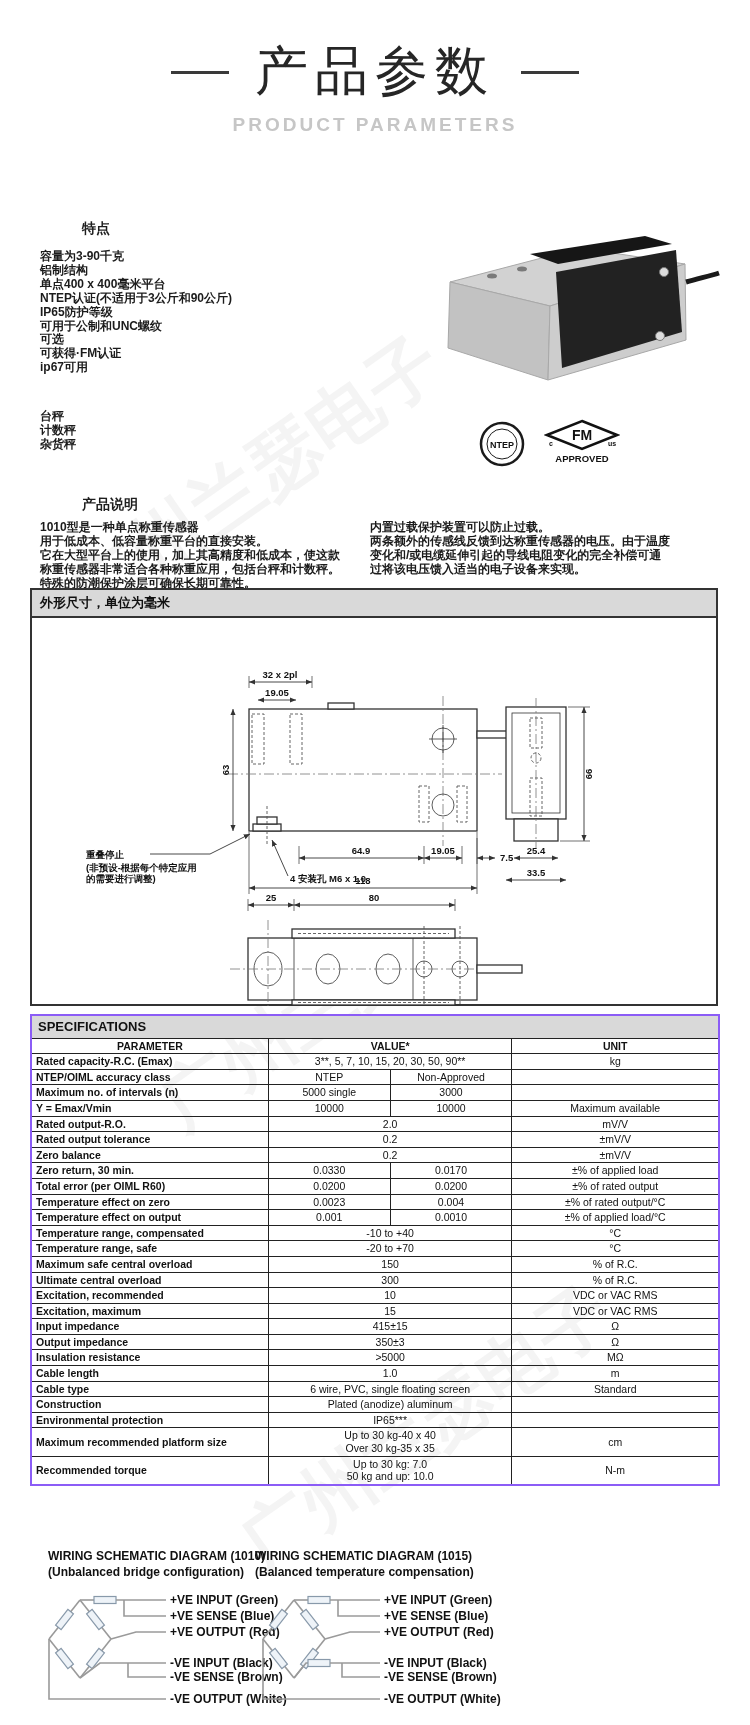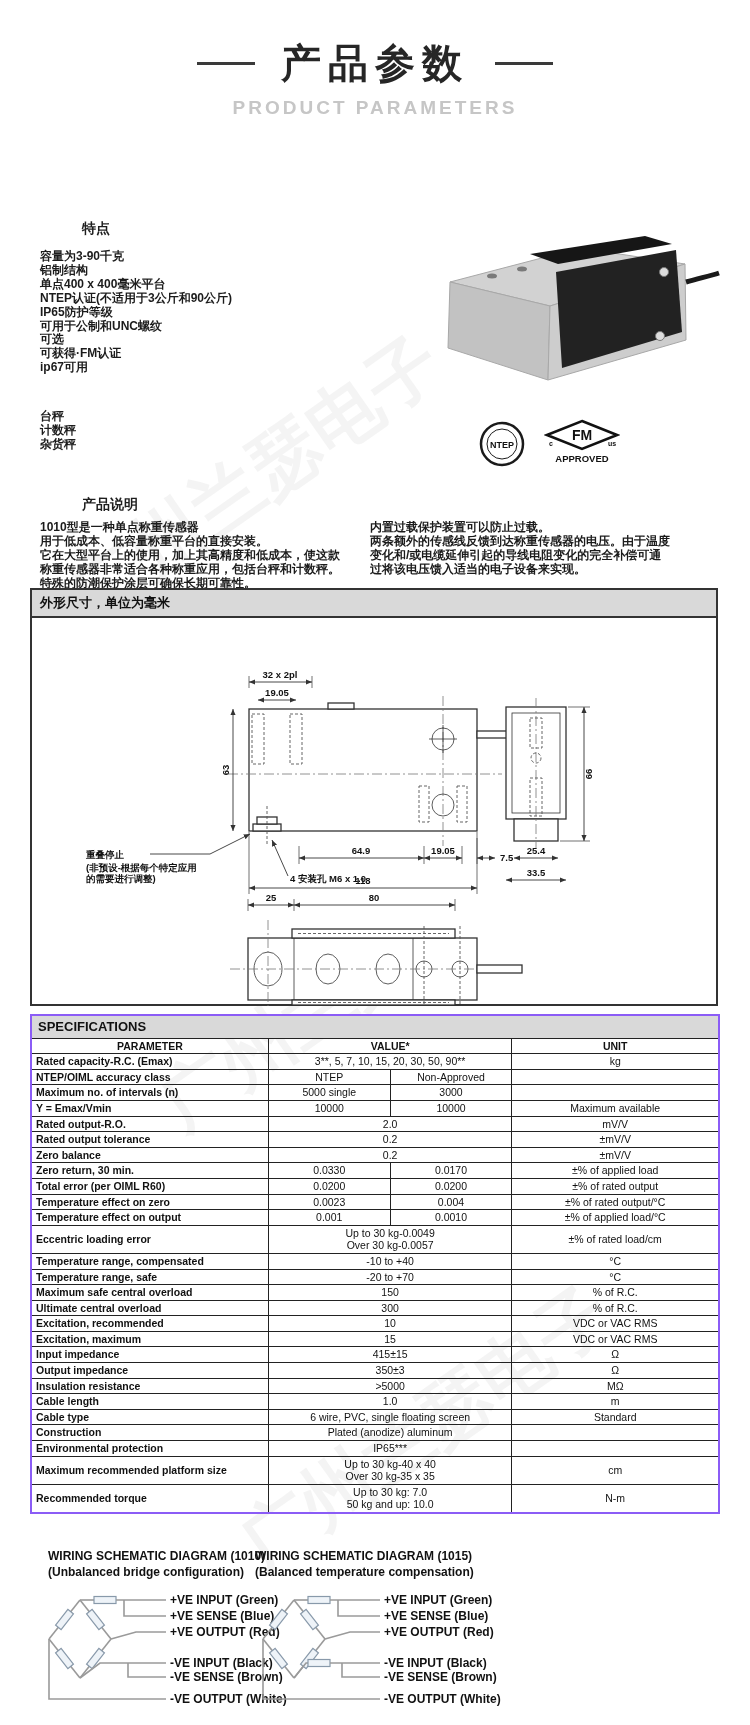--- a/index.html
+++ b/index.html
@@ -2,21 +2,21 @@
 <html><head>
 <meta charset="utf-8">
 <style>
   html,body{margin:0;padding:0;background:#fff;}
   #page{position:relative;width:750px;height:1725px;background:#ffffff;overflow:hidden;
         font-family:"Liberation Sans","DejaVu Sans",sans-serif;color:#222;}
   
   .hdr{position:absolute;top:36px;left:0;width:750px;text-align:center;}
   .hdr-row{display:flex;align-items:center;justify-content:center;gap:26px;}
   .hdr-dash{width:58px;height:3px;background:#3a3a3a;}
-  .hdr-title{font-size:40px;font-weight:700;letter-spacing:7px;color:#262626;}
+  .hdr-title{font-size:53px;font-weight:400;letter-spacing:7px;color:#262626;}
   .hdr-sub{margin-top:6px;font-size:19px;font-weight:600;letter-spacing:3px;color:#c6c6c6;}
   
   .blk{position:absolute;}
   .h2{font-size:14px;font-weight:700;color:#1e1e1e;margin:0 0 12px 0;padding-left:42px;}
   .lines div{font-size:12px;font-weight:600;line-height:13.9px;color:#1b1b1b;}
   
   .dims-box{position:absolute;left:30px;top:588px;width:688px;height:418px;border:2px solid #333;box-sizing:border-box;background:#fff;}
   .dims-title{background:#d9d9d9;border-bottom:2px solid #333;font-size:13px;font-weight:700;padding:4px 8px;color:#111;}
   
   .spec{position:absolute;left:30px;top:1014px;width:690px;border-collapse:collapse;table-layout:fixed;}
@@ -304,26 +304,20 @@
           <td class="p">Temperature effect on zero</td>
           <td class="v">0.0023</td>
           <td class="v">0.004</td>
           <td class="u">±% of rated output/°C</td>
         </tr>
         <tr>
           <td class="p">Temperature effect on output</td>
           <td class="v">0.001</td>
           <td class="v">0.0010</td>
           <td class="u">±% of applied load/°C</td>
-        </tr>
-        <tr>
-          <td class="p">Eccentric loading error</td>
-          <td class="v" colspan="2">Up to 30 kg-0.0049
-Over 30 kg-0.0057</td>
-          <td class="u">±% of rated load/cm</td>
         </tr>
         <tr>
           <td class="p">Temperature range, compensated</td>
           <td class="v" colspan="2">-10 to +40</td>
           <td class="u">°C</td>
         </tr>
         <tr>
           <td class="p">Temperature range, safe</td>
           <td class="v" colspan="2">-20 to +70</td>
           <td class="u">°C</td>

